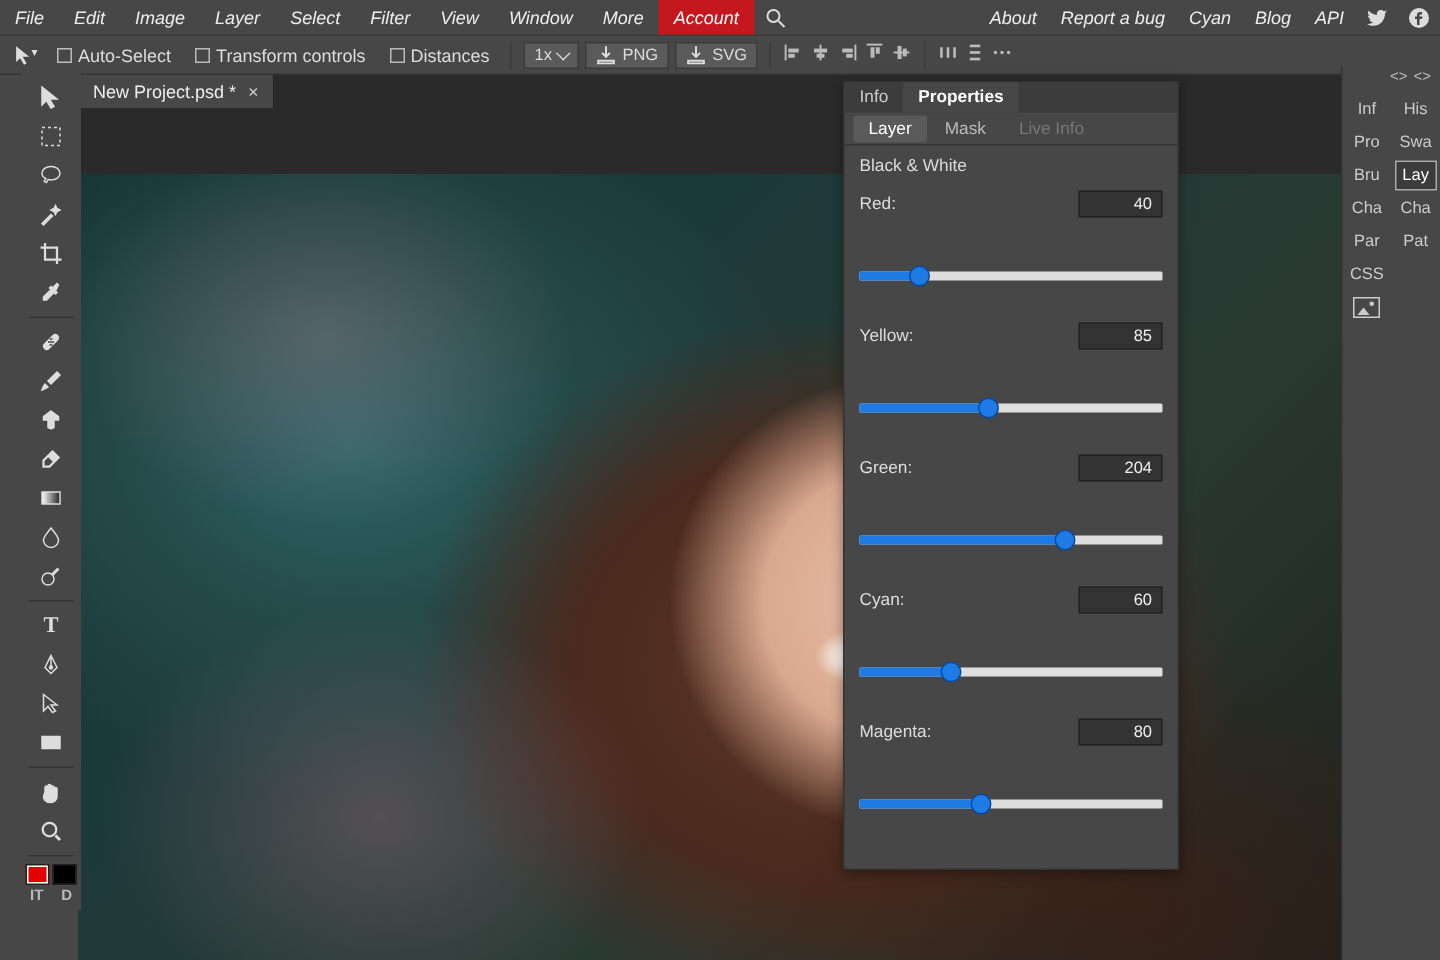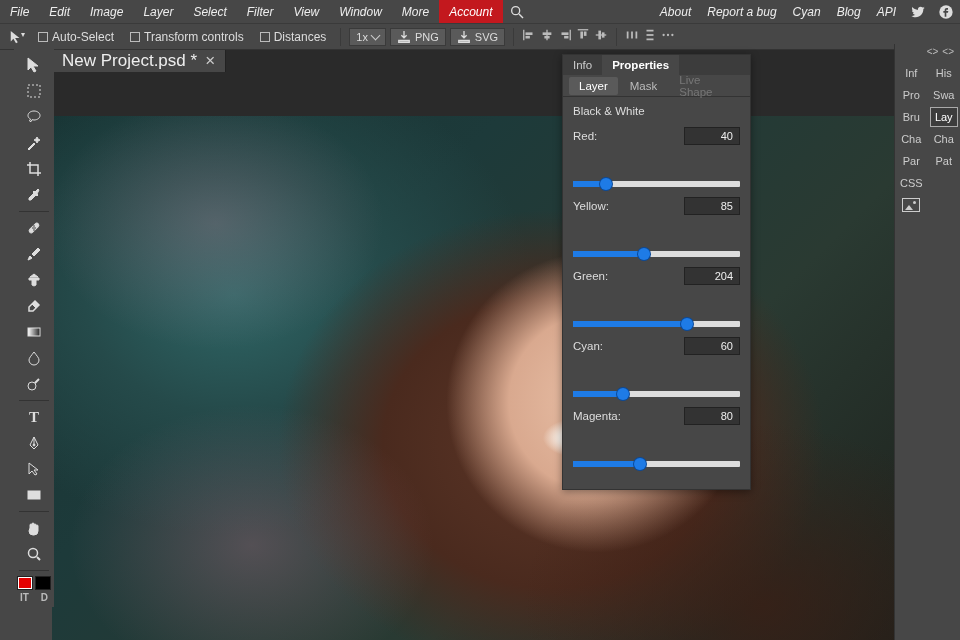--- a/index.html
+++ b/index.html
@@ -18,21 +18,21 @@
   .optbar { height:26px; background:#474747; border-bottom:1px solid #333; display:flex; align-items:center; padding-left:6px; gap:4px; }
   .optbar .toolcursor { width:22px; display:flex; justify-content:center; }
   .optbar .chk { display:flex; align-items:center; gap:4px; padding:0 6px; }
   .optbar .chk .box { width:10px; height:10px; border:1px solid #bbb; background:#474747; }
   .optbar .pill { height:18px; display:flex; align-items:center; padding:0 6px; background:#5a5a5a; border:1px solid #3a3a3a; font-size:11px; gap:4px; }
   .optbar .dl { width:7px; height:7px; border-right:1px solid #ccc; border-bottom:1px solid #ccc; transform:rotate(45deg); margin-top:-3px; }
   .optbar .sep { width:1px; height:18px; background:#3a3a3a; margin:0 4px; }
 
   
   .tabstrip { height:22px; background:#2a2a2a; display:flex; align-items:stretch; margin-left:52px; }
-  .tab { background:#474747; padding:0 10px; display:flex; align-items:center; gap:8px; font-size:17px; color:#eee; border-right:1px solid #222; }
+  .tab { background:#474747; padding:0 10px; display:flex; align-items:center; gap:8px; font-size:12px; color:#eee; border-right:1px solid #222; }
   .tab .x { color:#ccc; cursor:default; }
 
   
   .lefttb { position:absolute; left:14px; top:48px; width:40px; background:#474747; display:flex; flex-direction:column; align-items:center; padding:4px 0; z-index:5; }
   .lefttb .tool { width:28px; height:24px; display:flex; align-items:center; justify-content:center; margin:1px 0; color:#ddd; cursor:default; }
   .lefttb .tool svg { width:16px; height:16px; fill:#ddd; stroke:#ddd; }
   .lefttb .divider { width:30px; height:1px; background:#333; margin:3px 0; }
   .lefttb .swatches { display:flex; gap:2px; margin-top:2px; }
   .lefttb .sw { width:16px; height:14px; border:1px solid #222; }
   .lefttb .swF { background:#e40000; outline:1px solid #fff; outline-offset:-2px; }
@@ -52,34 +52,34 @@
   }
   .photo::after { content:""; position:absolute; inset:0;
     background:
       radial-gradient(ellipse 55px 30px at 58% 54%, #fff 0%, #f7eee6 35%, rgba(255,255,255,0) 65%),
       radial-gradient(ellipse 260px 200px at 22% 72%, rgba(176,120,140,.35), rgba(0,0,0,0) 70%),
       radial-gradient(ellipse 240px 180px at 18% 18%, rgba(176,130,150,.32), rgba(0,0,0,0) 70%),
       radial-gradient(ellipse 340px 260px at 78% 82%, rgba(60,30,20,.75), rgba(0,0,0,0) 70%);
   }
 
   
-  .panel { position:absolute; top:54px; left:562px; width:189px; background:#474747; border:1px solid #333; box-shadow:0 2px 8px rgba(0,0,0,.4); z-index:10; font-size:11.5px; }
+  .panel { position:absolute; top:54px; left:562px; width:224px; background:#474747; border:1px solid #333; box-shadow:0 2px 8px rgba(0,0,0,.4); z-index:10; font-size:11.5px; }
   .panel .tabs { display:flex; height:20px; background:#3c3c3c; }
   .panel .tabs .ptab { padding:0 10px; display:flex; align-items:center; color:#ccc; }
   .panel .tabs .ptab.active { background:#474747; color:#fff; font-weight:bold; }
   .panel .subtabs { display:flex; height:22px; align-items:center; padding:0 6px; gap:2px; border-bottom:1px solid #333; }
   .panel .subtabs .stab { padding:3px 10px; color:#bbb; }
   .panel .subtabs .stab.active { background:#5a5a5a; color:#fff; border-radius:2px; }
   .panel .subtabs .stab.disabled { color:#777; }
   .panel .body { padding:8px 10px 12px 10px; }
   .panel .title { color:#ddd; margin-bottom:10px; }
   .panel .row-chk { display:flex; align-items:center; gap:6px; margin-bottom:12px; }
   .panel .row-chk input { accent-color:#1e7be6; }
   .panel .row-chk .colorbox { width:22px; height:16px; background:#222; border:1px solid #000; }
-  .panel .slider-row { display:grid; grid-template-columns:1fr 56px; align-items:center; column-gap:8px; row-gap:4px; margin-bottom:10px;gap:36px; }
+  .panel .slider-row { display:grid; grid-template-columns:1fr 56px; align-items:center; column-gap:8px; row-gap:4px; margin-bottom:28px;gap:36px; }
   .panel .slider-row .label { grid-column:1; color:#ddd; }
   .panel .slider-row .val { grid-column:2; height:18px; background:#333; border:1px solid #222; color:#eee; text-align:right; padding:0 6px; display:flex; align-items:center; justify-content:flex-end; font-size:11px; }
   .panel .slider-row .track { grid-column:1 / -1; height:6px; background:#ddd; position:relative; border-radius:1px; }
   .panel .slider-row .fill { position:absolute; left:0; top:0; bottom:0; background:#1e7be6; }
   .panel .slider-row .thumb { position:absolute; top:50%; width:12px; height:12px; background:#1e7be6; border-radius:50%; transform:translate(-50%,-50%); box-shadow:0 0 0 1px #0a4a9a; }
 
   
   .rightdock { position:absolute; top:44px; right:0; width:66px; background:#474747; border-left:1px solid #333; height:596px; z-index:6; }
   .rightdock .arrows { height:18px; display:flex; justify-content:flex-end; gap:4px; padding:2px 6px; color:#bbb; font-size:10px; }
   .rightdock .cols { display:flex; }
@@ -346,21 +346,21 @@
 </div>
 
 <div class="panel">
   <div class="tabs">
     <div class="ptab">Info</div>
     <div class="ptab active">Properties</div>
   </div>
   <div class="subtabs">
     <div class="stab active">Layer</div>
     <div class="stab">Mask</div>
-    <div class="stab disabled">Live Shape</div>
+    <div class="stab disabled">Live Info</div>
   </div>
   <div class="body">
     <div class="title">Black &amp; White</div>
     <div id="sliders">
         <div class="slider-row">
           <div class="label">Red:</div>
           <div class="val">40</div>
           <div class="track">
             <div class="fill" style="width:20%"></div>
             <div class="thumb" style="left:20%"></div>

